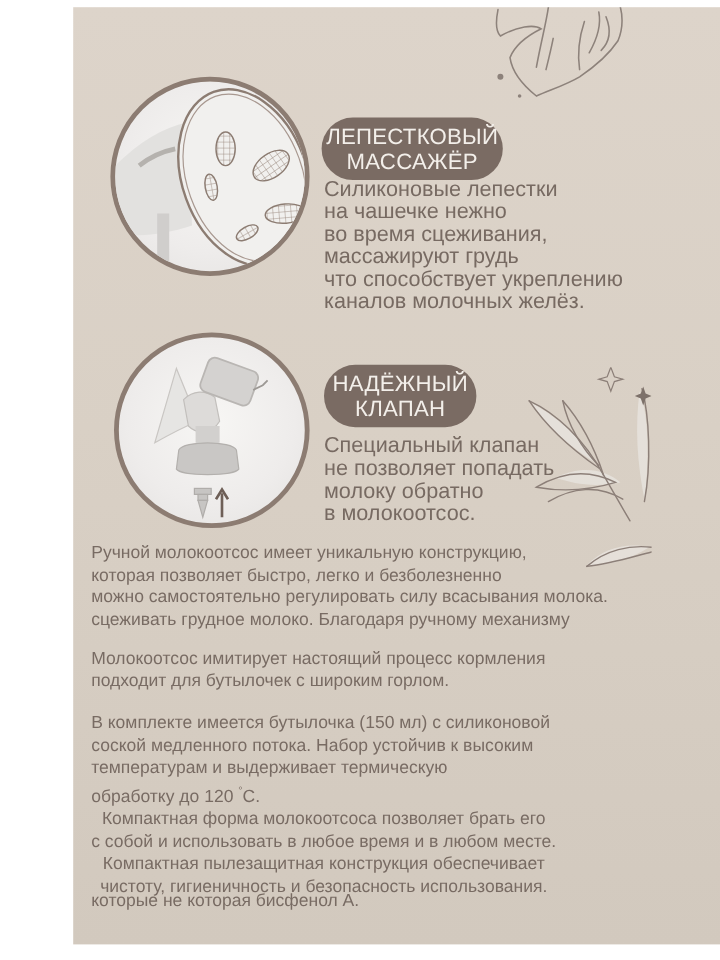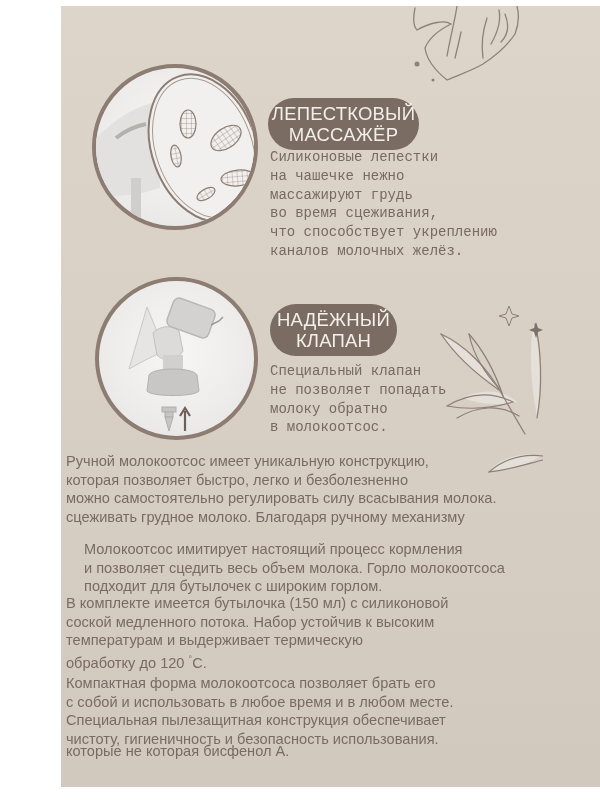--- a/index.html
+++ b/index.html
@@ -21,27 +21,26 @@
   }
   .circle svg { position: absolute; left: 0; top: 0; }
   .pill {
     position: absolute; background: #7a6b63; color: #f3efea;
     border-radius: 26px; text-align: center;
     font-size: 18.5px; line-height: 21px; letter-spacing: 0.2px;
     padding-top: 5px; box-sizing: border-box;
   }
   .pill span { display: block; }
   .feat-text {
-    position: absolute; color: #776a62; font-size: 14px; line-height: 18.8px;
+    position: absolute; color: #776a62; font-size: 18px; line-height: 18.8px;
     white-space: nowrap;
-    font-family: Liberation Mono, monospace;
   }
   .feat-text span { display: block; }
   .para {
-    position: absolute; left: 5px; color: #786b63; font-size: 14.6px; line-height: 18.6px;
+    position: absolute; left: 15px; color: #786b63; font-size: 14.6px; line-height: 18.6px;
     white-space: nowrap;
   }
   .para span { display: block; }
   sup.deg { font-size: 9px; vertical-align: 6px; }
 </style>
 </head>
 <body>
 
 <div class="panel">
 
@@ -101,22 +100,22 @@
   </div>
 
   <div class="pill" style="left:207px; top:92px; width:151px; height:52px;">
     <span>ЛЕПЕСТКОВЫЙ</span>
     <span>МАССАЖЁР</span>
   </div>
 
   <div class="feat-text" style="left:209px; top:142px;">
     <span>Силиконовые лепестки</span>
     <span>на чашечке нежно</span>
+    <span>во время сцеживания,</span>
     <span>массажируют грудь</span>
-    <span>во время сцеживания,</span>
     <span>что способствует укреплению</span>
     <span>каналов молочных желёз.</span>
   </div>
 
   <div class="circle" style="left:34px; top:271px; width:163px; height:163px;">
     <svg width="155" height="155" viewBox="0 0 155 155">
       <path d="M48 26 L30 88 C44 80 56 74 66 70 Z" fill="#e6e5e3" stroke="#c9c6c3" stroke-width="1"></path>
       <path d="M54 52 C62 44 72 44 80 50 L84 70 C78 80 66 82 58 74 Z" fill="#dddbd9" stroke="#c2bfbc" stroke-width="1"></path>
       <rect x="70" y="22" width="44" height="30" rx="6" transform="rotate(20 92 37)" fill="#d4d2d0" stroke="#b9b6b3" stroke-width="1.5"></rect>
       <path d="M112 44 L120 40 L124 36" stroke="#9c9894" stroke-width="1.5" fill="none"></path>
@@ -144,37 +143,36 @@
     <span>в молокоотсос.</span>
   </div>
 
   <div class="para" style="top:446px;">
     <span>Ручной молокоотсос имеет уникальную конструкцию,</span>
     <span>которая позволяет быстро, легко и безболезненно</span>
     <span>можно самостоятельно регулировать силу всасывания молока.</span>
     <span>сцеживать грудное молоко. Благодаря ручному механизму</span>
   </div>
 
-  <div class="para" style="top:534px;margin-left:18px;">
+  <div class="para" style="top:534px;">
     <span>Молокоотсос имитирует настоящий процесс кормления</span>
-    <span>и позволяет сцедить весь объем молока. Горло молокоотсоса</span>
     <span>подходит для бутылочек с широким горлом.</span>
   </div>
 
   <div class="para" style="top:588px;">
     <span>В комплекте имеется бутылочка (150 мл) с силиконовой</span>
     <span>соской медленного потока. Набор устойчив к высоким</span>
     <span>температурам и выдерживает термическую</span>
     <span><span style="display:inline">обработку до 120</span>&nbsp;<sup class="deg">°</sup><span style="display:inline">С.</span></span>
   </div>
 
-  <div class="para" style="top:668px;">
+  <div class="para" style="top:668px;text-align:center;">
     <span>Компактная форма молокоотсоса позволяет брать его</span>
     <span>с собой и использовать в любое время и в любом месте.</span>
-    <span>Специальная пылезащитная конструкция обеспечивает</span>
+    <span>Компактная пылезащитная конструкция обеспечивает</span>
     <span>чистоту, гигиеничность и безопасность использования.</span>
   </div>
 
   <div class="para" style="top:736px;">
     <span>которые не которая бисфенол А.</span>
   </div>
 
 </div>
 
 </body></html>

